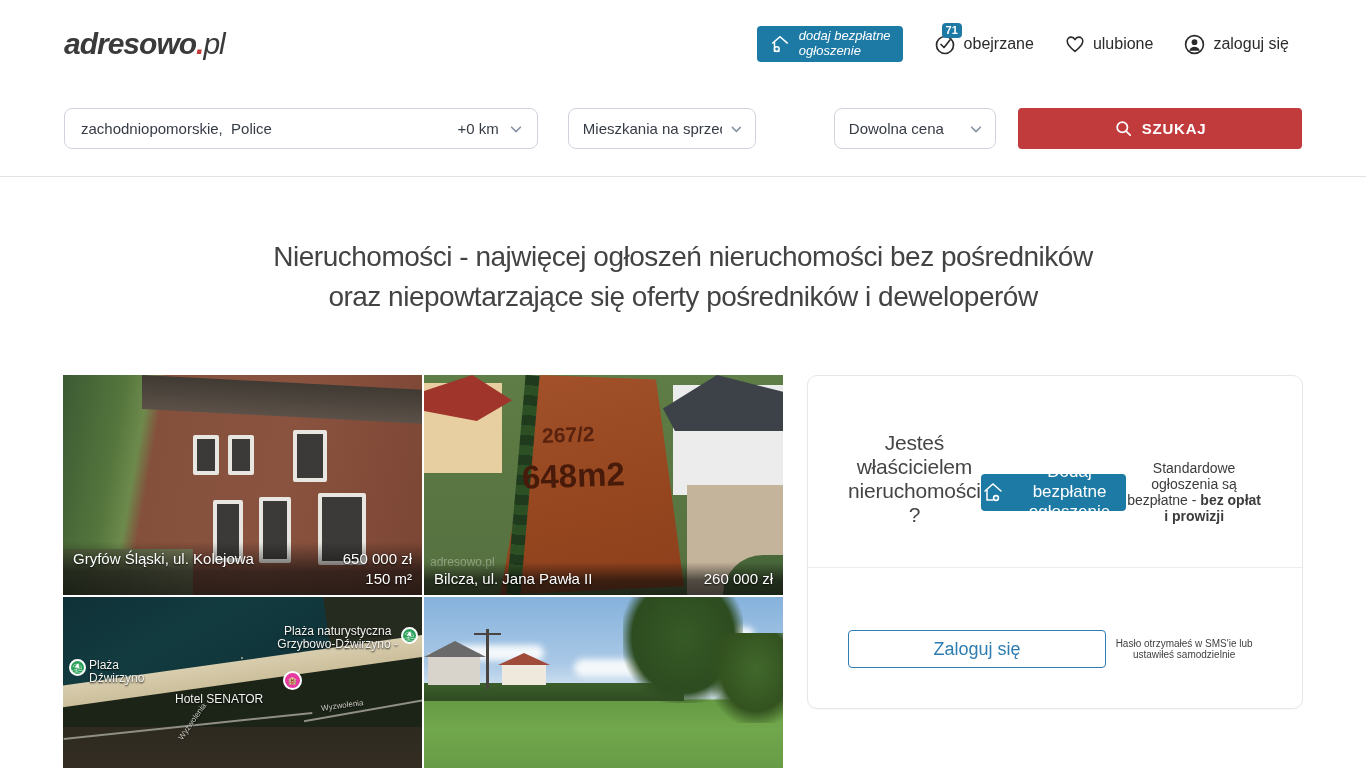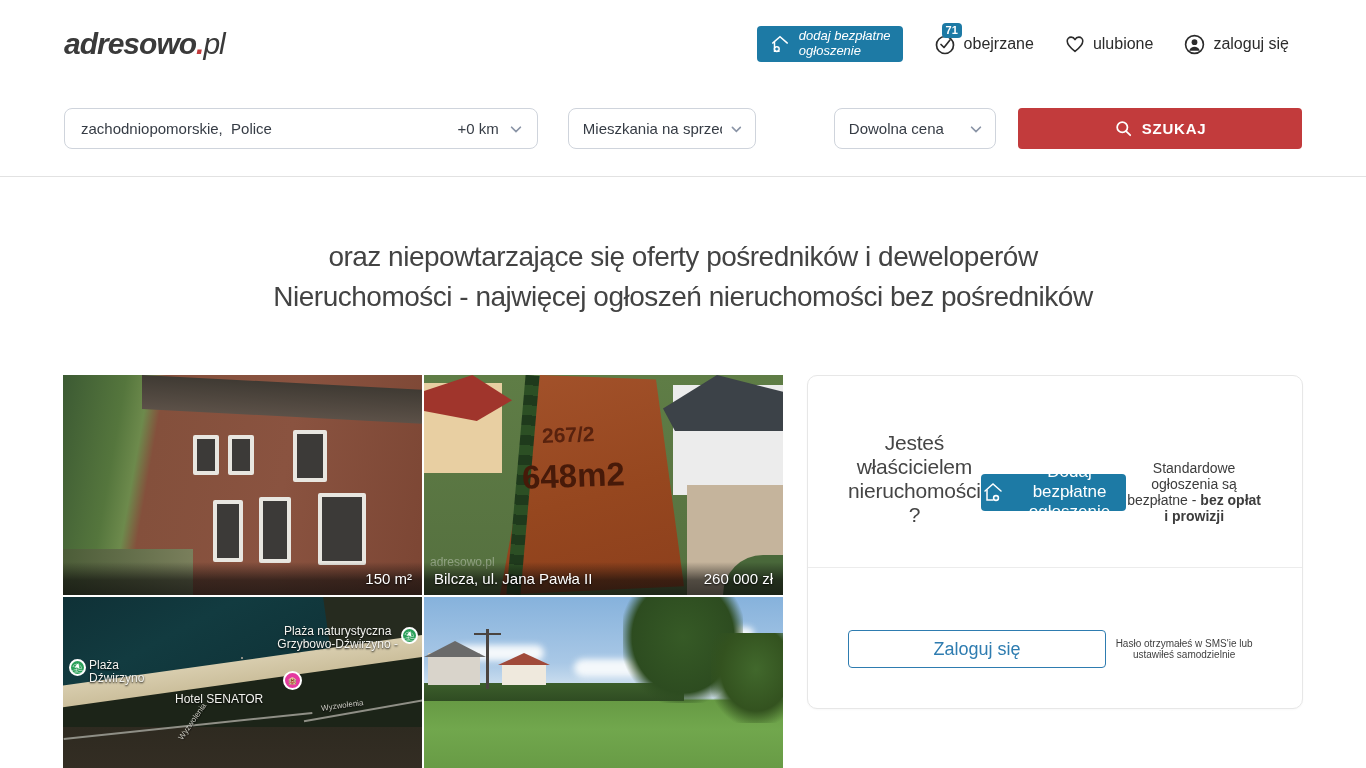--- a/index.html
+++ b/index.html
@@ -242,40 +242,44 @@
       <circle cx="10.5" cy="10.5" r="6.5"></circle>
         <path d="M15.5 15.5 L20.5 20.5"></path>
     </svg>
     <span>SZUKAJ</span>
   </button>
 </section>
 <hr class="rule">
 
 <main>
   <h1 class="hero-title">
+    <div>Nieruchomości - najwięcej ogłoszeń nieruchomości bez pośredników</div>
     <div>oraz niepowtarzające się oferty pośredników i deweloperów</div>
-    <div>Nieruchomości - najwięcej ogłoszeń nieruchomości bez pośredników</div>
   </h1>
 
   <div class="content">
 
     <div class="grid">
 
       <figure class="card">
         <div class="art-house">
           <div class="roofline"></div>
           <div class="win w1"></div>
             <div class="win w2"></div>
             <div class="win w3"></div>
           <div class="win w4"></div>
             <div class="win w5"></div>
             <div class="win w6"></div>
           <div class="path"></div>
         </div>
         <figcaption class="caption">
+          <div class="cap-row1">
+            <span>Gryfów Śląski, ul. Kolejowa</span>
+            <span>650 000 zł</span>
+          </div>
           <div class="cap-row2">150 m²</div>
         </figcaption>
       </figure>
 
       <figure class="card">
         <div class="art-parcel">
           <div class="house-l"></div>
             <div class="roof-l"></div>
           <div class="house-r"></div>
             <div class="roof-r"></div>

